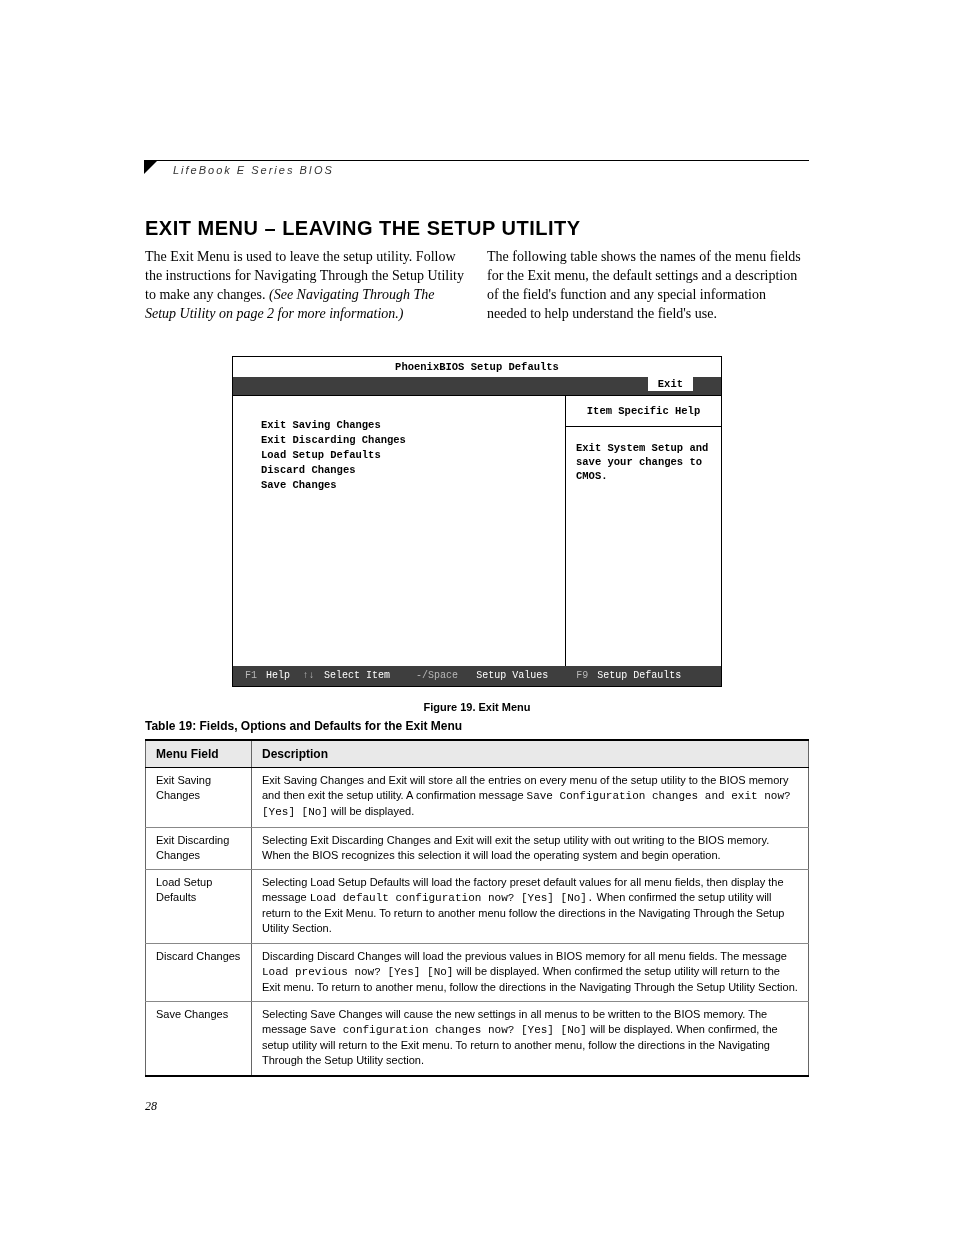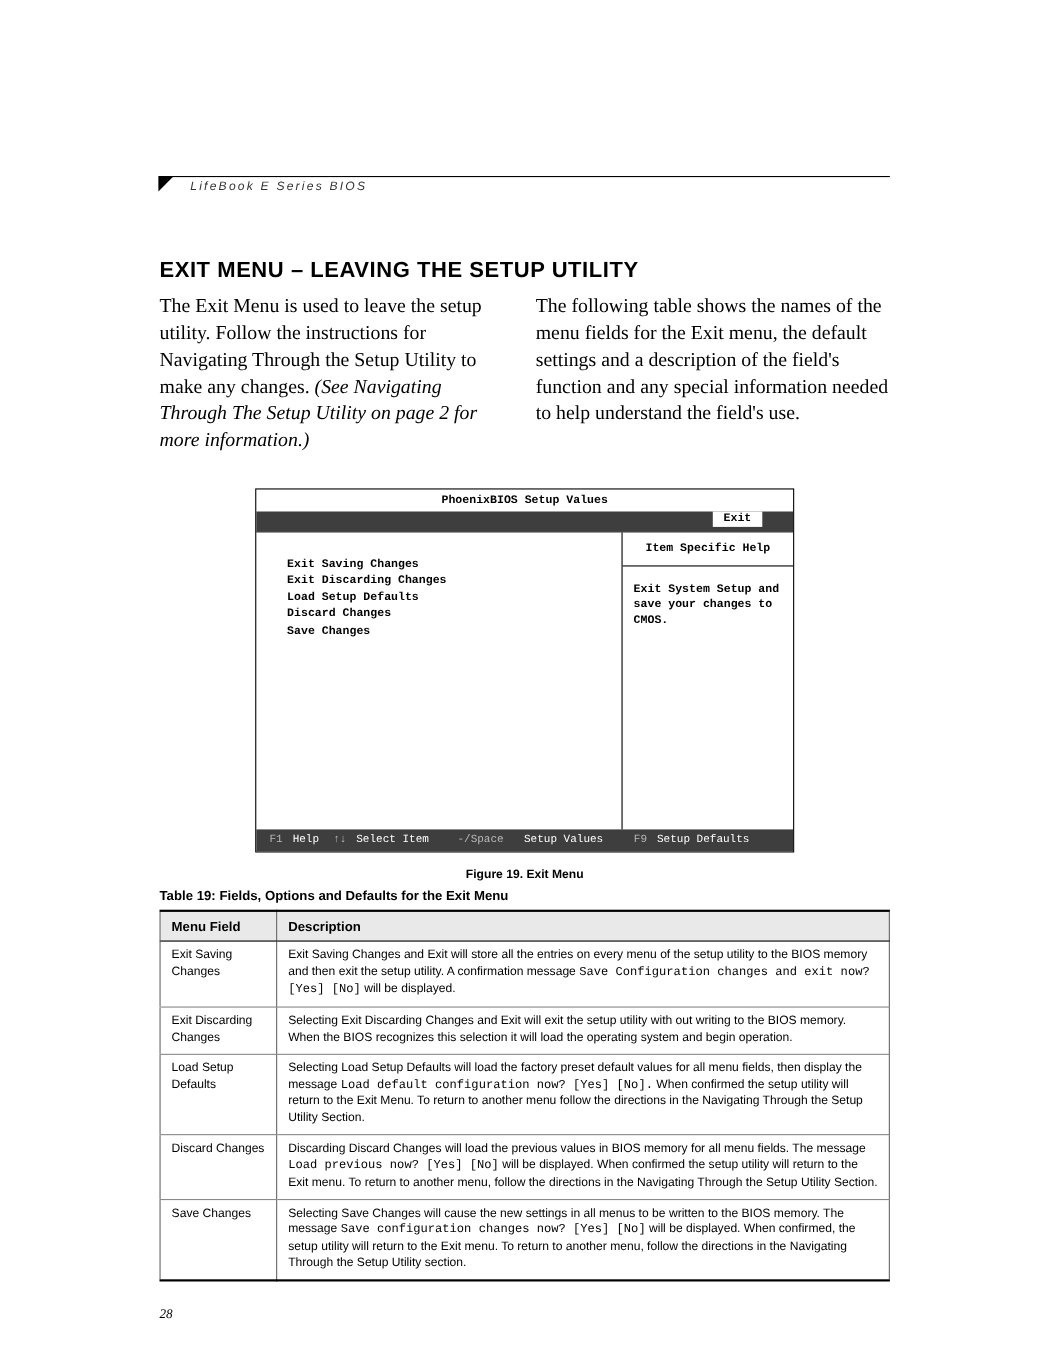--- a/index.html
+++ b/index.html
@@ -9,21 +9,21 @@
     font-family: Georgia, "Times New Roman", serif;
     color: #000;
     width: 954px;
   }
   .page {
     padding: 160px 145px 60px 145px;
   }
   .running-header {
     border-top: 1.5px solid #000;
     position: relative;
-    margin-bottom: 56px;
+    margin-bottom: 38px;
   }
   .running-header .marker {
     position: absolute;
     left: -1px;
     top: -1px;
     width: 0;
     height: 0;
     border-right: 14px solid transparent;
     border-top: 14px solid #000;
   }
@@ -42,21 +42,21 @@
   h1 {
     font-family: Arial, Helvetica, sans-serif;
     font-weight: 700;
     font-size: 20px;
     letter-spacing: 0.5px;
     margin: 0 0 8px 0;
   }
   .twocol {
     display: flex;
     gap: 20px;
-    font-size: 18px;
+    font-size: 14px;
     line-height: 1.35;
   }
   .twocol > div { flex: 1; }
   .italic { font-style: italic; }
 
   
   .bios-wrap {
     margin: 32px auto 14px auto;
     width: 490px;
   }
@@ -192,21 +192,21 @@
 
   <div class="twocol">
     <div>
       <span>The Exit Menu is used to leave the setup utility. Follow the instructions for Navigating Through the Setup Utility to make any changes. </span><span class="italic">(See Navigating Through The Setup Utility on page 2 for more information.)</span>
     </div>
     <div>The following table shows the names of the menu fields for the Exit menu, the default settings and a description of the field's function and any special information needed to help understand the field's use.</div>
   </div>
 
   <div class="bios-wrap">
     <div class="bios">
-      <div class="bios-title">PhoenixBIOS Setup Values</div>
+      <div class="bios-title">PhoenixBIOS Setup Defaults</div>
       <div class="bios-menubar">
         <span class="bios-tab">Exit</span>
       </div>
       <div class="bios-body">
         <div class="bios-left">
           <div>Exit Saving Changes</div>
           <div>Exit Discarding Changes</div>
           <div>Load Setup Defaults</div>
           <div>Discard Changes</div>
           <div>Save Changes</div>

